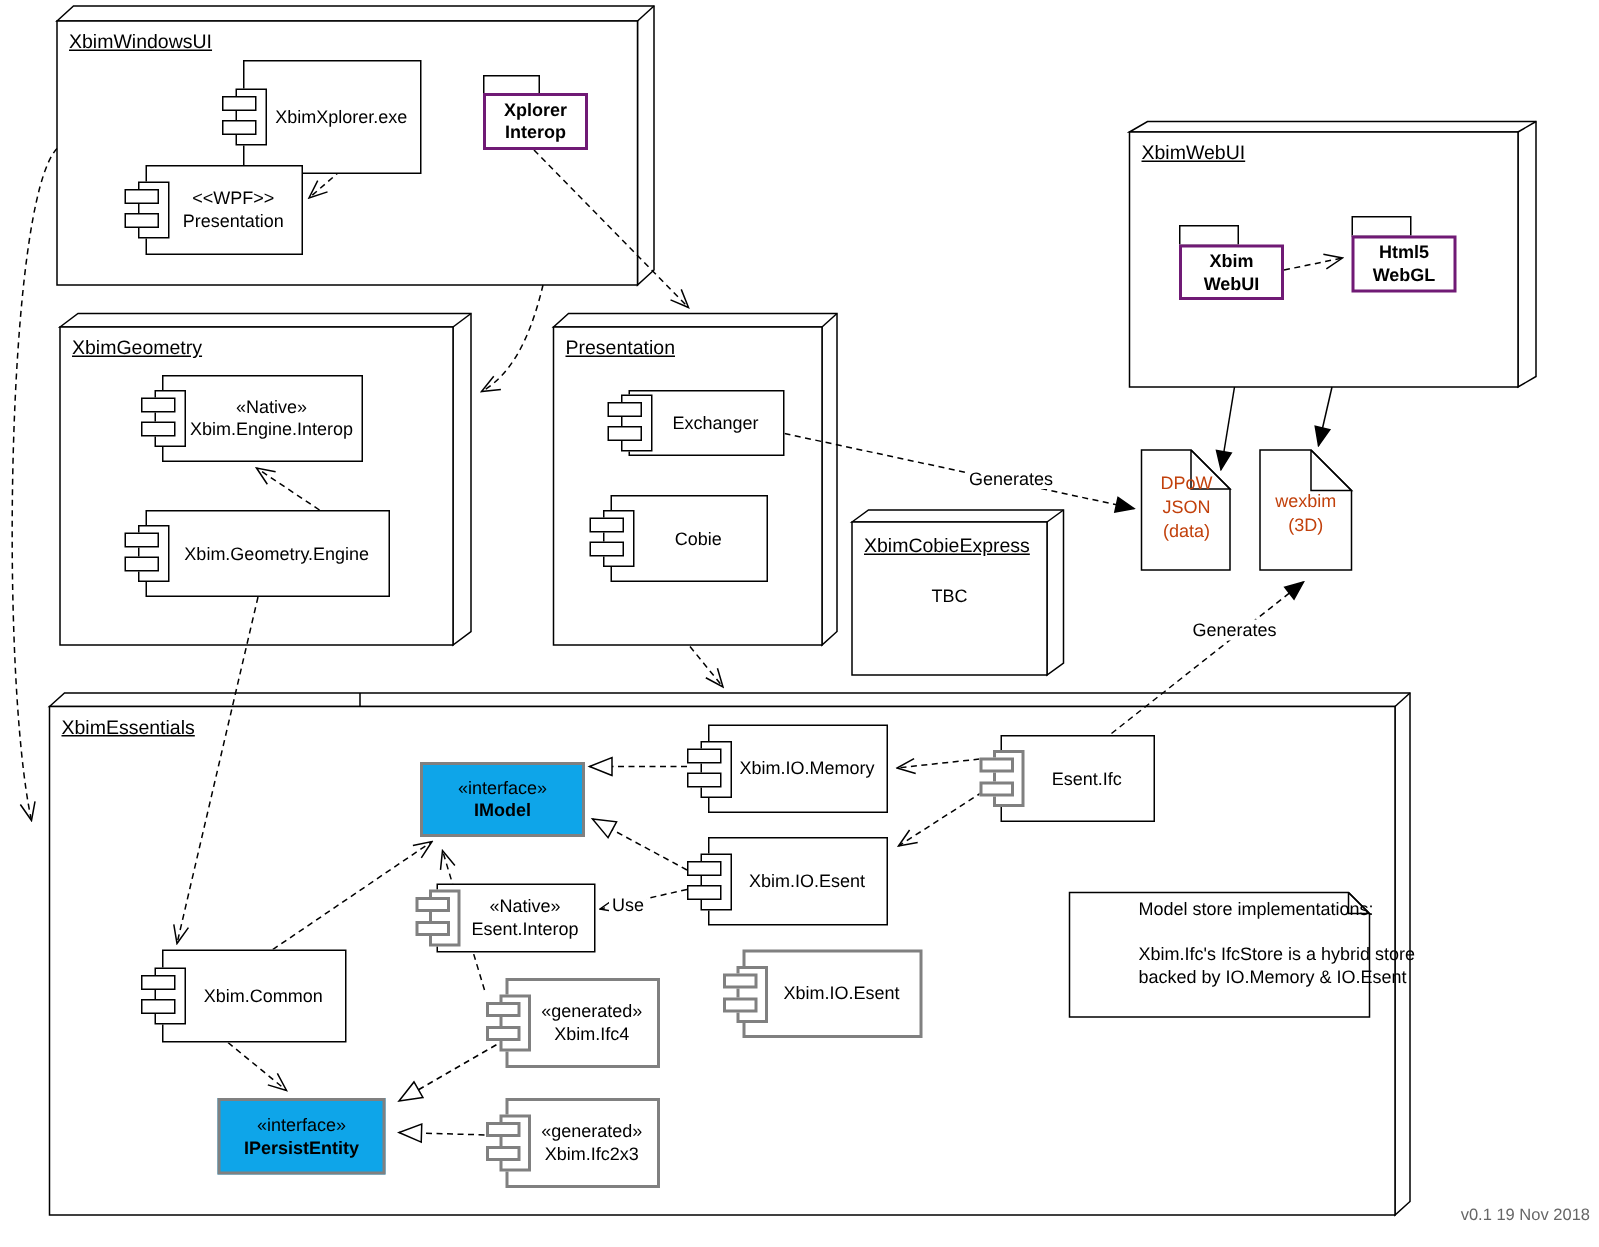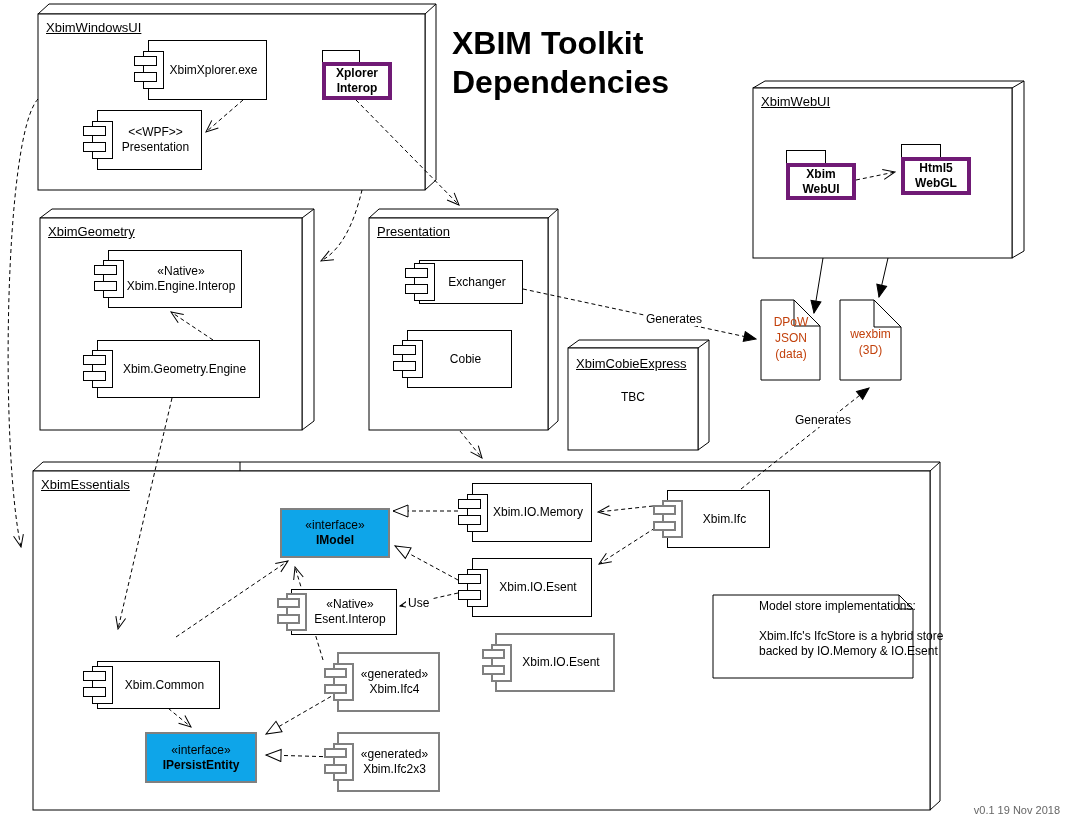--- a/index.html
+++ b/index.html
@@ -14,21 +14,21 @@
   .comp.gray{border:2px solid #808080;}
   .cls{position:absolute;background:#0ea5e9;border:2px solid #808080;display:flex;flex-direction:column;
        align-items:center;justify-content:center;font-size:12px;line-height:15px;text-align:center;box-sizing:border-box;}
   .cls .nm{font-weight:bold;}
   .cicon{position:absolute;left:-15px;top:50%;width:32px;height:38px;margin-top:-19px;}
   .cicon .body{position:absolute;left:9px;top:0;width:21px;height:38px;background:#fff;border:1px solid #000;box-sizing:border-box;}
   .cicon .bar{position:absolute;left:0;width:23px;height:10px;background:#fff;border:1px solid #000;box-sizing:border-box;}
   .cicon .b1{top:5px;} .cicon .b2{top:21px;}
   .cicon.gray .body,.cicon.gray .bar{border:2px solid #808080;}
   .folder-tab{position:absolute;background:#fff;border:1px solid #000;box-sizing:border-box;}
-  .folder-body{position:absolute;background:#fff;border:4px solid #701a75;box-sizing:border-box;
+  .folder-body{position:absolute;background:#fff;border:2px solid #701a75;box-sizing:border-box;
                display:flex;flex-direction:column;align-items:center;justify-content:center;
                font-size:12px;font-weight:bold;line-height:15px;text-align:center;}
   .doc-text{position:absolute;font-size:12px;line-height:16px;text-align:center;color:#c2410c;}
   .note-text{position:absolute;font-size:12px;line-height:15px;text-align:left;margin-left:41px;}
   .edge-label{position:absolute;font-size:12px;background:#fff;padding:0 2px;white-space:nowrap;}
   .tbc{position:absolute;font-size:12px;text-align:center;}
   .version{position:absolute;left:896px;top:804px;width:164px;font-size:11px;color:#666;text-align:right;}
 </style>
 </head>
 <body>
@@ -127,26 +127,22 @@
   </svg>
 
   <div class="pkg-title" style="left:46px;top:20px;">XbimWindowsUI</div>
   <div class="pkg-title" style="left:48px;top:224px;">XbimGeometry</div>
   <div class="pkg-title" style="left:377px;top:224px;">Presentation</div>
   <div class="pkg-title" style="left:761px;top:94px;">XbimWebUI</div>
   <div class="pkg-title" style="left:576px;top:356px;">XbimCobieExpress</div>
   <div class="pkg-title" style="left:41px;top:477px;">XbimEssentials</div>
   <div class="tbc" style="left:568px;top:390px;width:130px;">TBC</div>
 
-  <div class="big-title">
-    <div>XBIM Toolkit</div>
-    <div>Dependencies</div>
-  </div>
-
-  <div class="comp" style="left:148px;top:40px;width:119px;height:60px;">
+
+  <div class="comp" style="left:162px;top:40px;width:119px;height:76px;">
     <span class="cicon">
         <span class="body"></span>
         <span class="bar b1"></span>
         <span class="bar b2"></span>
       </span>
     <span>XbimXplorer.exe</span>
   </div>
   <div class="comp" style="left:97px;top:110px;width:105px;height:60px;">
     <span class="cicon">
         <span class="body"></span>
@@ -204,32 +200,32 @@
         <span class="bar b2"></span>
       </span>
     <span>Xbim.IO.Esent</span>
   </div>
   <div class="comp" style="left:667px;top:490px;width:103px;height:58px;">
     <span class="cicon gray">
         <span class="body"></span>
         <span class="bar b1"></span>
         <span class="bar b2"></span>
       </span>
-    <span>Xbim.Ifc</span>
+    <span>Esent.Ifc</span>
   </div>
   <div class="comp" style="left:291px;top:589px;width:106px;height:46px;">
     <span class="cicon gray">
         <span class="body"></span>
         <span class="bar b1"></span>
         <span class="bar b2"></span>
       </span>
     <span>«Native»</span>
     <span>Esent.Interop</span>
   </div>
-  <div class="comp" style="left:97px;top:633px;width:123px;height:48px;margin-top:28px;">
+  <div class="comp" style="left:108px;top:633px;width:123px;height:62px;">
     <span class="cicon">
         <span class="body"></span>
         <span class="bar b1"></span>
         <span class="bar b2"></span>
       </span>
     <span>Xbim.Common</span>
   </div>
   <div class="comp gray" style="left:337px;top:652px;width:103px;height:60px;">
     <span class="cicon gray">
         <span class="body"></span>

